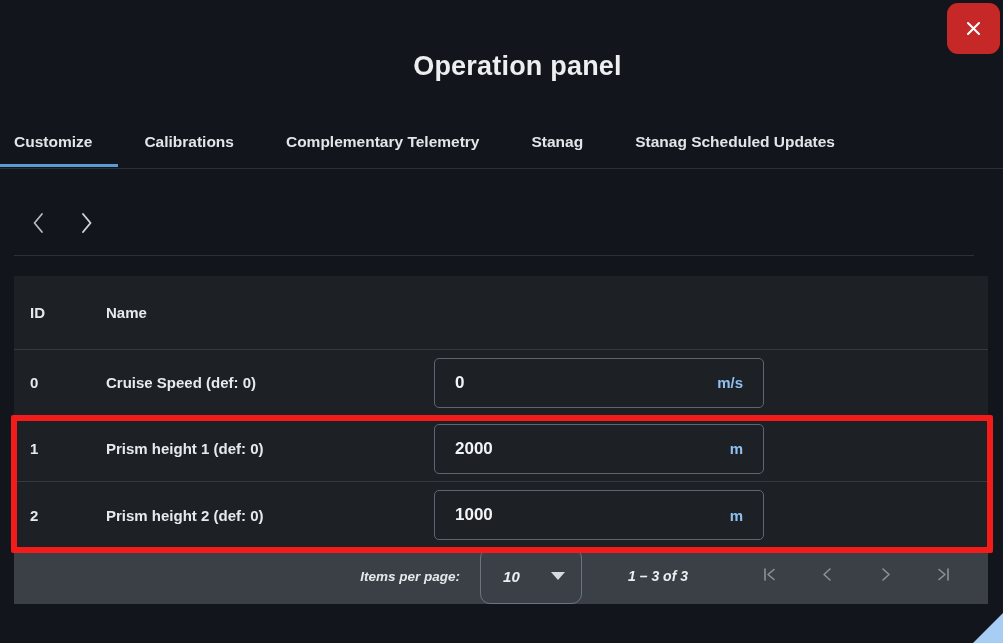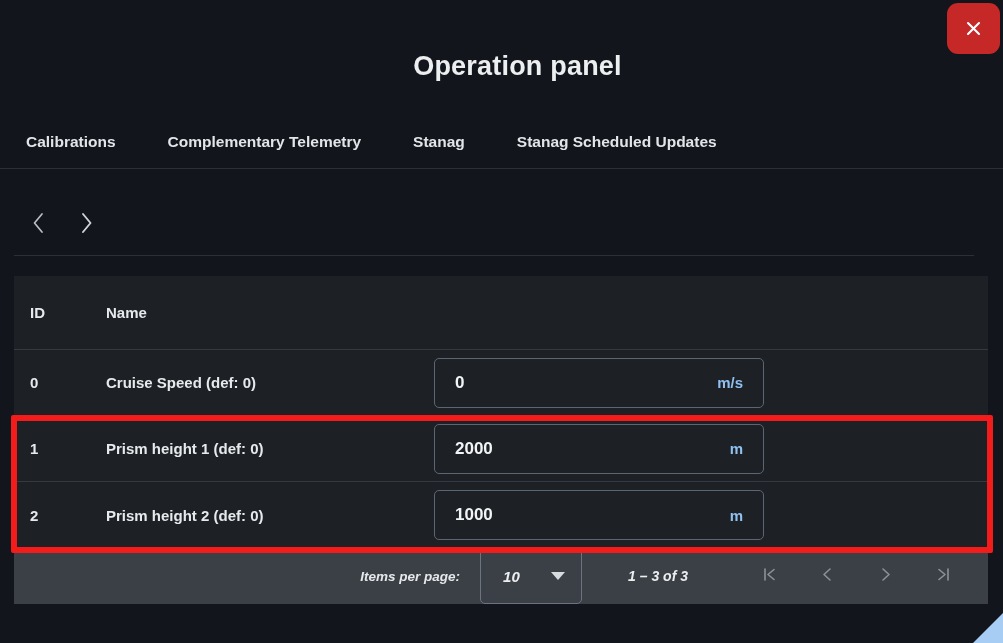--- a/index.html
+++ b/index.html
@@ -206,21 +206,21 @@
   .ipp-label {
     font-size: 13.5px;
     font-weight: bold;
     color: #e6e9eb;
     margin-right: 12px;
   }
   .ipp-select {
     width: 102px;
     height: 56px;
     border: 1px solid #6b7480;
-    border-radius: 5px;
+    border-radius: 10px;
     background: transparent;
     display: flex;
     align-items: center;
     justify-content: space-between;
     padding: 0 16px 0 22px;
     cursor: pointer;
     color: #eceef0;
     font-size: 15px;
     font-weight: bold;
     font-family: "Liberation Sans", sans-serif;
@@ -280,20 +280,21 @@
   <span>
     <svg width="17" height="17" viewBox="0 0 17 17" aria-hidden="true">
       <path d="M3 3 L14 14 M14 3 L3 14" stroke="#ffffff" stroke-width="2.1" stroke-linecap="round"></path>
     </svg>
   </span>
 </button>
 
 <div class="panel-title">Operation panel</div>
 
 <div class="tabbar-primary">
+  <button class="tab-primary active" style="padding:0 26px 0 14px">Customize</button>
   <button class="tab-primary">Calibrations</button>
   <button class="tab-primary">Complementary Telemetry</button>
   <button class="tab-primary">Stanag</button>
   <button class="tab-primary">Stanag Scheduled Updates</button>
 </div>
 
 <div class="tabbar-secondary">
   <button class="scroll-chev">
     <span>
       <svg width="15" height="24" viewBox="0 0 15 24" aria-hidden="true">

